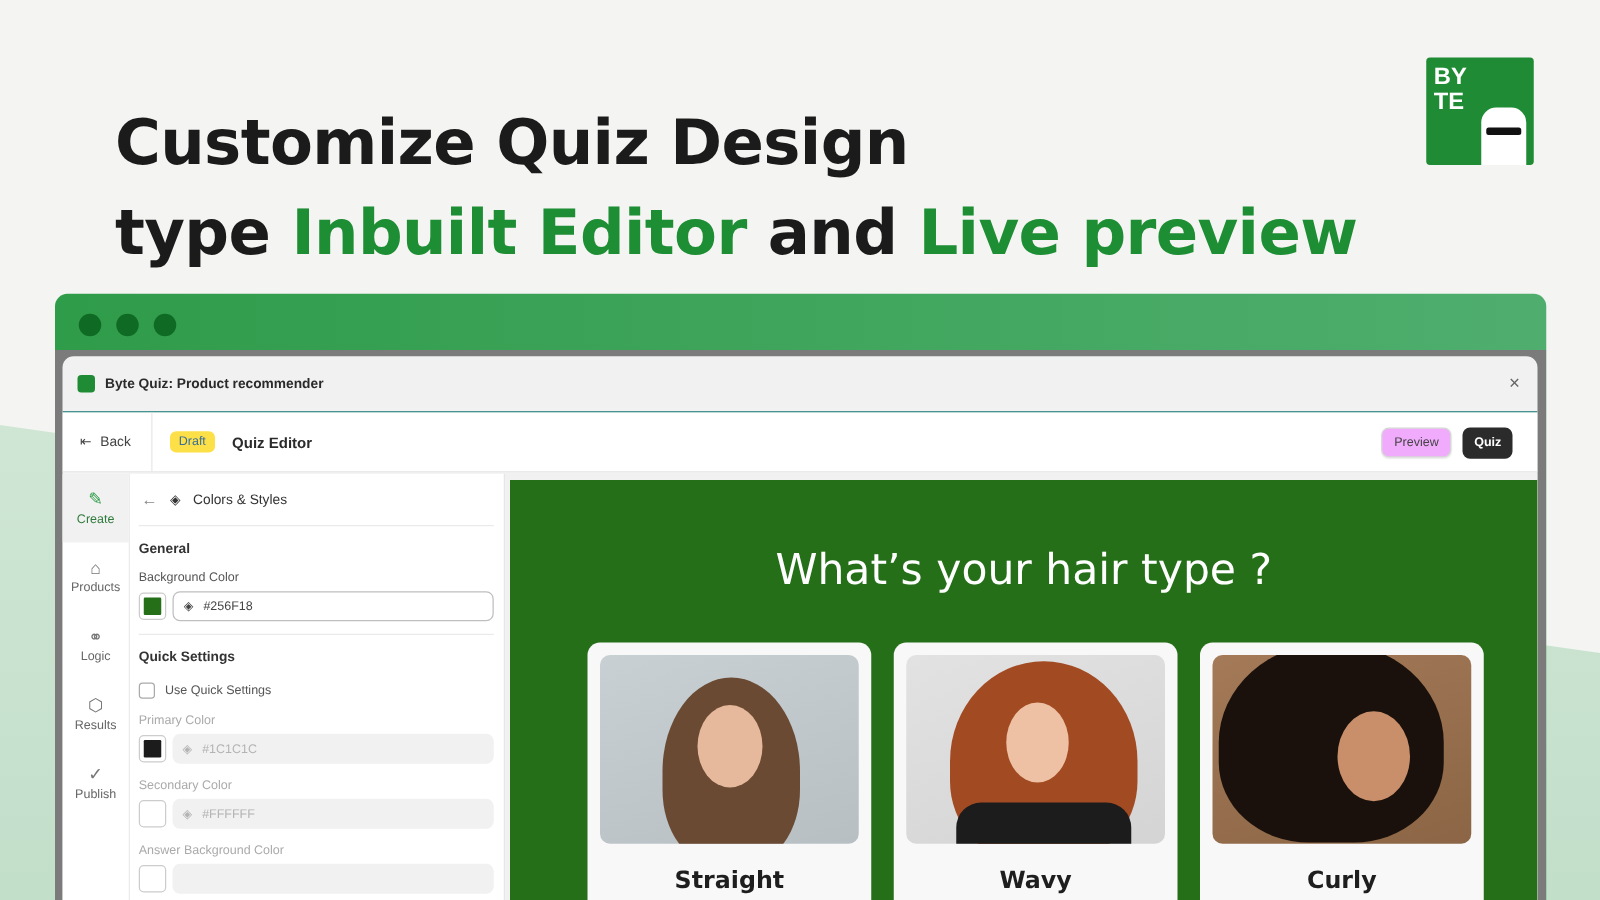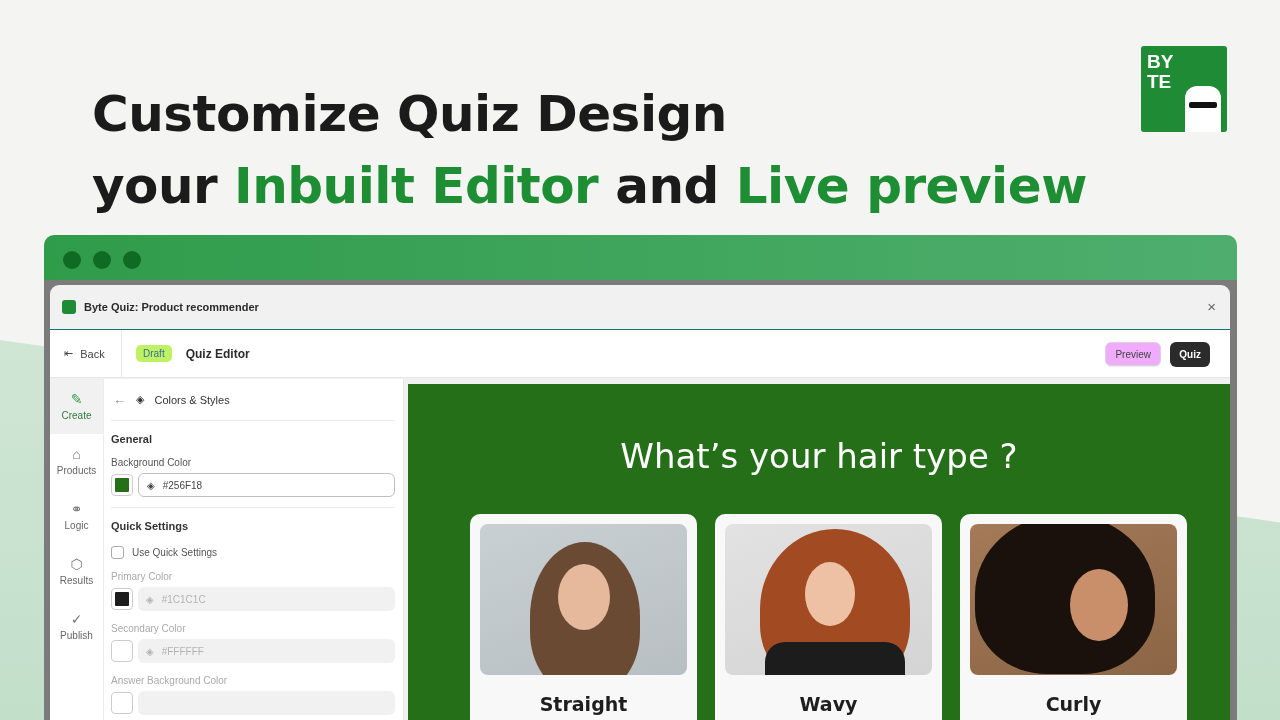--- a/index.html
+++ b/index.html
@@ -54,21 +54,21 @@
     font-size: 11px; color: #2a2a2a; font-weight: bold; position: relative;
     border-bottom: 1px solid #0f766e;
   }
   .app-icon { width: 14px; height: 14px; background: #1f8b34; border-radius: 3px; margin-right: 8px; }
   .close-x { position: absolute; right: 14px; top: 13px; font-size: 15px; color: #666; font-weight: normal; cursor: pointer; }
   .toolbar {
     height: 48px; background: #fff; display: flex; align-items: center;
     border-bottom: 1px solid #e5e5e5; position: relative;
   }
   .back { display: flex; align-items: center; gap: 7px; padding: 0 14px; height: 100%; border-right: 1px solid #e8e8e8; font-size: 11px; color: #444; width: 72px; cursor: pointer; }
-  .draft { margin-left: 14px; background: #bef264; color: #3a6e99; font-size: 10px; padding: 3px 7px; border-radius: 5px; }
+  .draft { margin-left: 14px; background: #fde047; color: #3a6e99; font-size: 10px; padding: 3px 7px; border-radius: 5px; }
   .qtitle { margin-left: 14px; font-size: 12px; font-weight: bold; color: #2b2b2b; }
   .btn-preview { position: absolute; right: 69px; top: 12px; height: 24px; padding: 0 9px; border: 1px solid #d6d6d6; background: #f0abfc; border-radius: 6px; font-size: 10px; color: #444; box-shadow: 0 1px 1px rgba(0,0,0,.08); cursor: pointer; display: flex; align-items: center; }
   .btn-save { position: absolute; right: 20px; top: 12px; height: 25px; padding: 0 9px; background: #2b2b2b; color: #fff; border-radius: 6px; font-size: 10px; font-weight: bold; cursor: pointer; display: flex; align-items: center; }
 
   .body { position: absolute; left: 0; top: 94px; width: 1180px; height: 356px; display: flex; }
   .rail { width: 54px; background: #fff; border-right: 1px solid #ececec; height: 100%; }
   .rail-item { height: 55px; display: flex; flex-direction: column; align-items: center; justify-content: center; gap: 4px; font-size: 10px; color: #666; cursor: pointer; }
   .rail-item.active { background: #f1f1f1; color: #2f7a3c; }
   .rail-item .ic { font-size: 14px; line-height: 14px; color: #777; }
   .rail-item.active .ic { color: #2f9c4a; }
@@ -101,21 +101,21 @@
   .card .name { text-align: center; margin-top: 18px; font-family: "DejaVu Sans", sans-serif; font-weight: bold; font-size: 19px; color: #1e1e1e; }
 </style>
 </head>
 <body>
 
 <div class="bg-wave"></div>
 
 <div class="headline">
   <div>Customize Quiz Design</div>
   <div>
-    <span>your </span><span class="green">Inbuilt Editor</span><span> and </span><span class="green">Live preview</span>
+    <span>type </span><span class="green">Inbuilt Editor</span><span> and </span><span class="green">Live preview</span>
   </div>
 </div>
 
 <div class="logo">
   <div class="txt">
     <div>BY</div>
     <div>TE</div>
   </div>
   <div class="llama"></div>
   <div class="glasses"></div>

